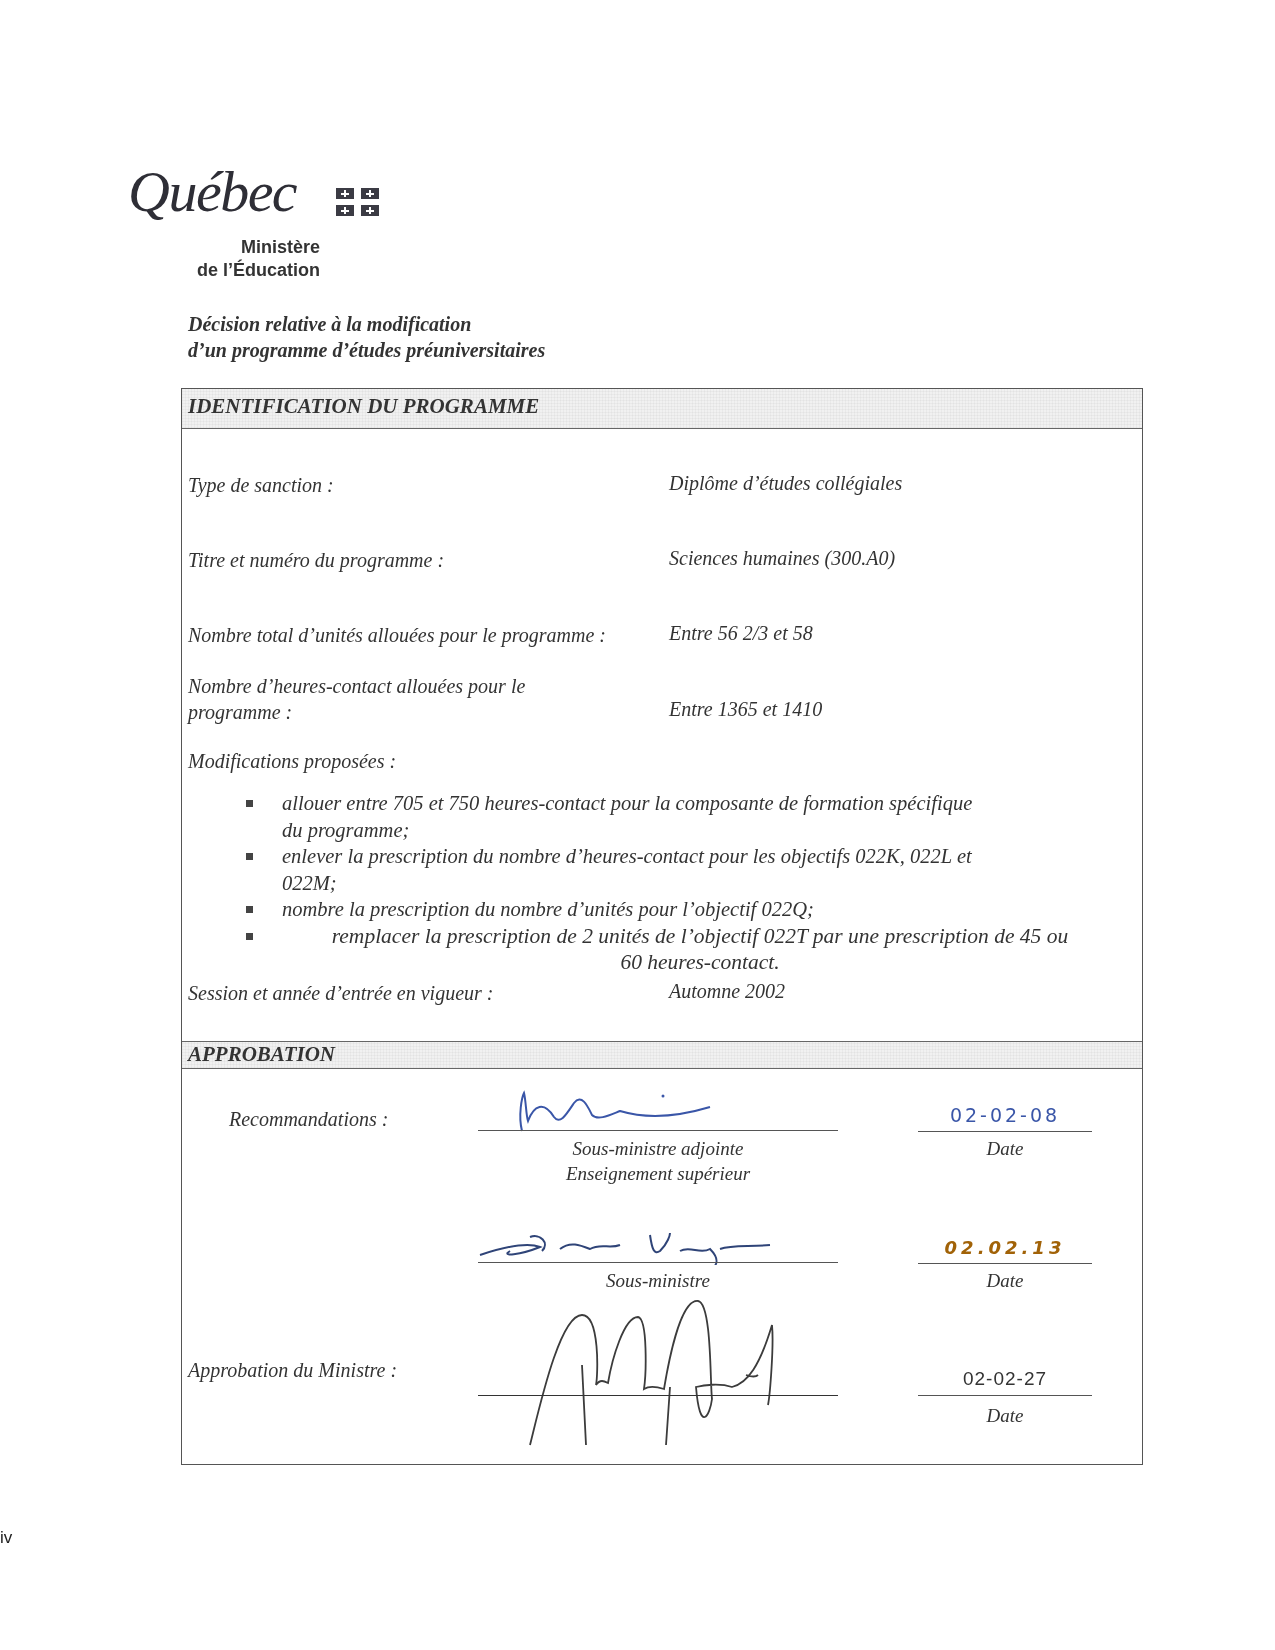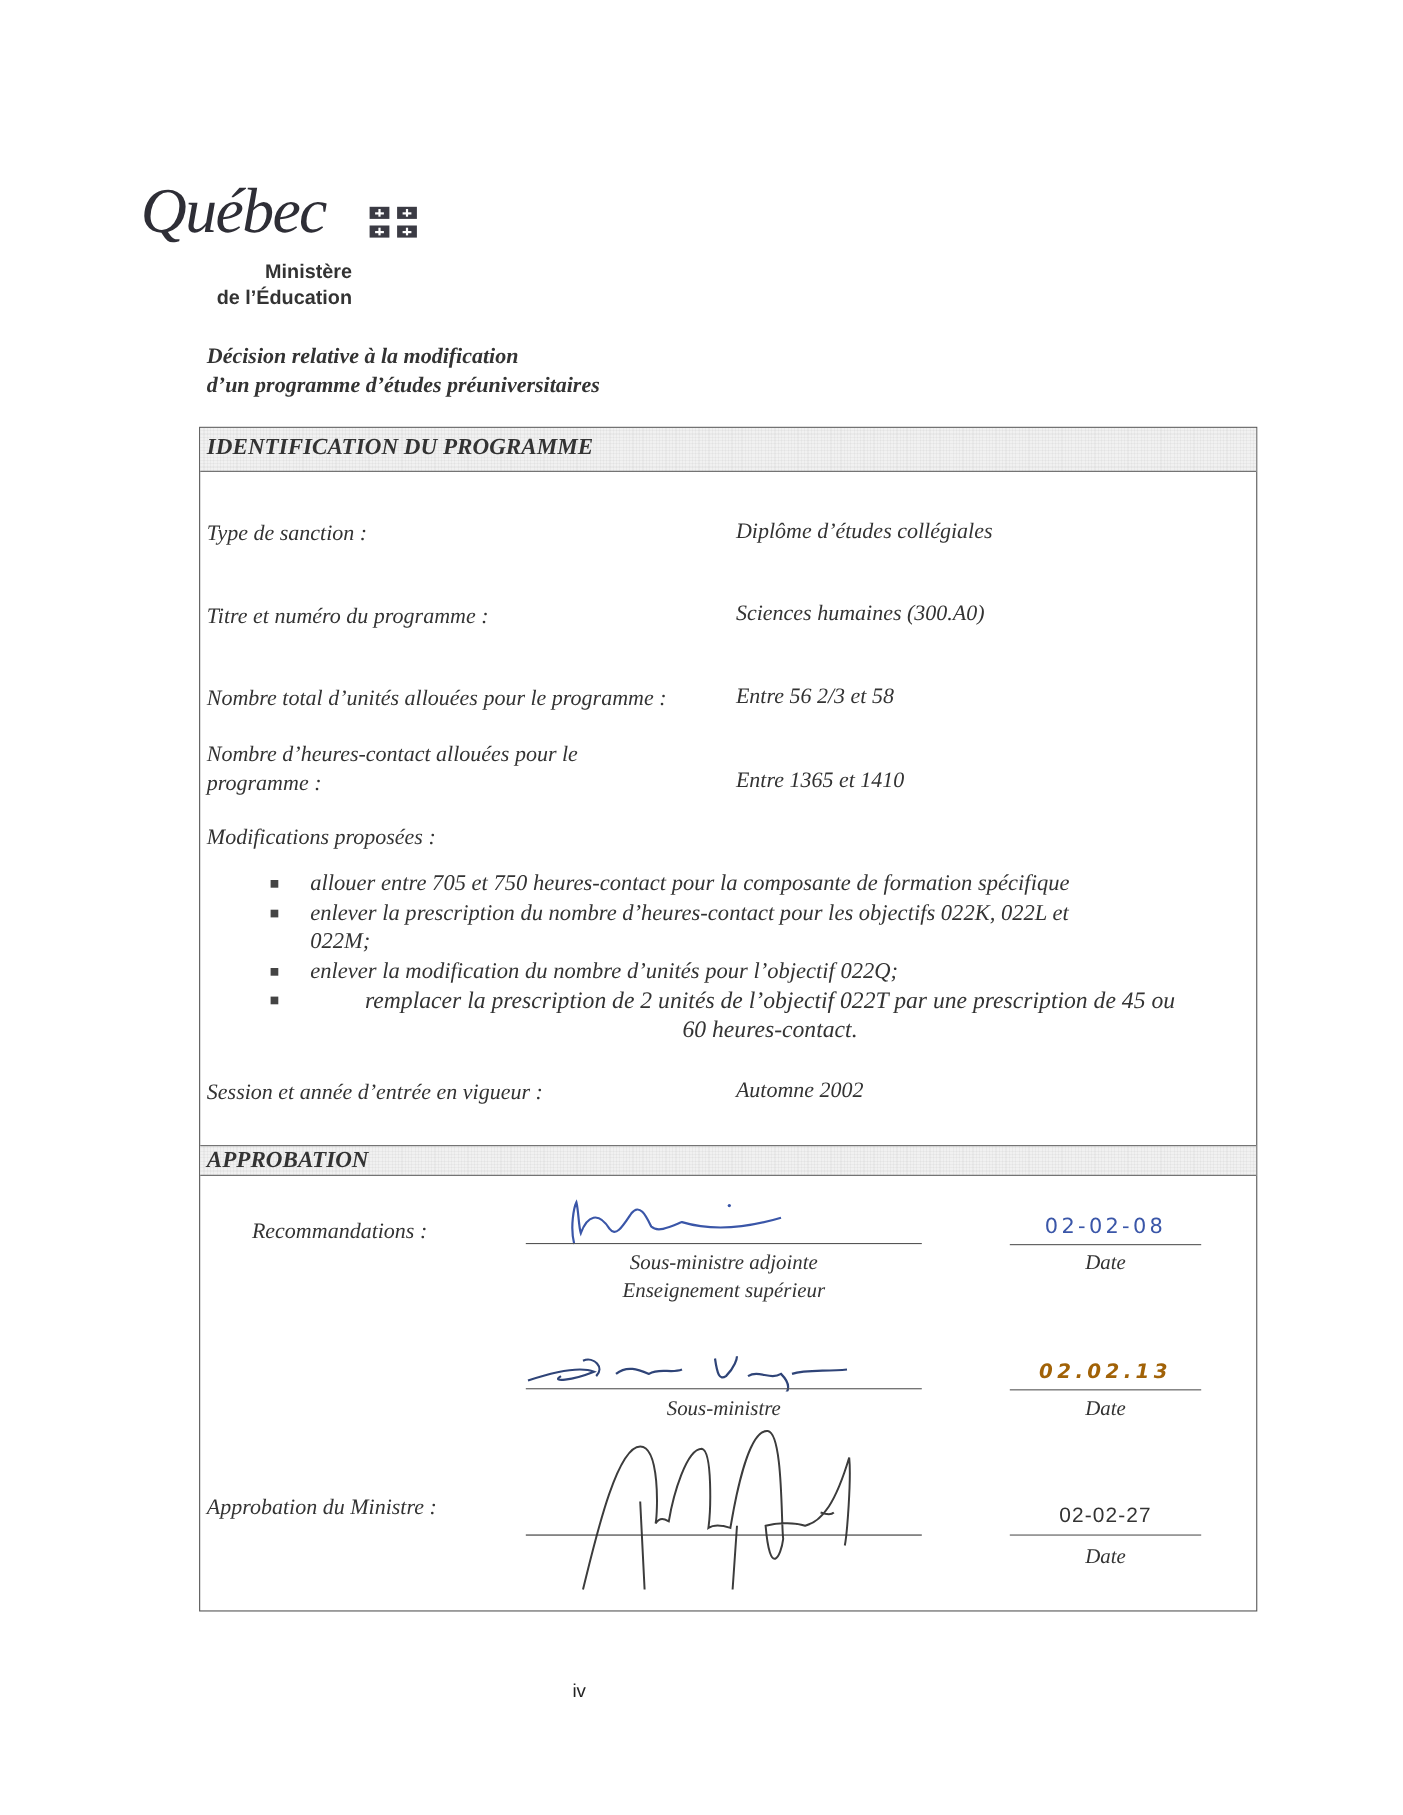--- a/index.html
+++ b/index.html
@@ -33,21 +33,21 @@
   .mods { left: 238px; top: 790px; width: 880px; margin: 0; padding: 0; list-style: none; }
   .mods li { position: relative; padding-left: 44px; font-size: 20.5px; line-height: 26.5px; color: #333; }
   .mods li .bullet { position: absolute; left: 8px; top: 10px; width: 7px; height: 7px; background: #444; }
 
   .sigline { height: 0; border-top: 1.5px solid #555; }
   .sig-caption { font-size: 19px; color: #333; text-align: center; line-height: 25px; }
   .date-hand { font-family: "DejaVu Sans", sans-serif; color: #3a56a8; font-size: 19px; letter-spacing: 3px; text-align: center; }
   .date-hand2 { font-family: "DejaVu Sans", sans-serif; color: #a16207; font-size: 18px; font-style: italic; font-weight: bold; letter-spacing: 4px; text-align: center; }
   .date-typed { font-family: "Liberation Sans", sans-serif; color: #333; font-size: 19px; text-align: center; letter-spacing: 1px; }
 
-  .pagenum { left: 0; width: 1053px; top: 1528px; text-align: center; font-size: 17px; color: #222; }
+  .pagenum { left: 0; width: 1053px; top: 1528px; text-align: left; font-size: 17px; color: #222; }
 </style>
 </head>
 <body>
 
 <div class="abs logo-word serif">Québec</div>
 <div class="abs flag">
   <div class="cell"></div>
     <div class="cell"></div>
     <div class="cell"></div>
     <div class="cell"></div>
@@ -81,29 +81,30 @@
   <div>programme :</div>
 </div>
 <div class="abs val serif" style="top:698px;">Entre 1365 et 1410</div>
 
 <div class="abs lbl serif" style="left:188px; top:748px;">Modifications proposées :</div>
 
 <ul class="abs mods serif">
   <li>
     <span class="bullet"></span>
     <div>allouer entre 705 et 750 heures-contact pour la composante de formation spécifique</div>
+    <div>du programme;</div>
   </li>
   <li>
     <span class="bullet"></span>
     <div>enlever la prescription du nombre d’heures-contact pour les objectifs 022K, 022L et</div>
     <div>022M;</div>
   </li>
   <li>
     <span class="bullet"></span>
-    <div>enlever la modification du nombre d’unités pour l’objectif 022Q;</div>
+    <div>nombre la prescription du nombre d’unités pour l’objectif 022Q;</div>
   </li>
   <li style="font-size:21.5px;text-align:center;">
     <span class="bullet"></span>
     <div>remplacer la prescription de 2 unités de l’objectif 022T par une prescription de 45 ou</div>
     <div>60 heures-contact.</div>
   </li>
 </ul>
 
 <div class="abs lbl serif" style="left:188px; top:980px;">Session et année d’entrée en vigueur :</div>
 <div class="abs val serif" style="top:980px;">Automne 2002</div>

